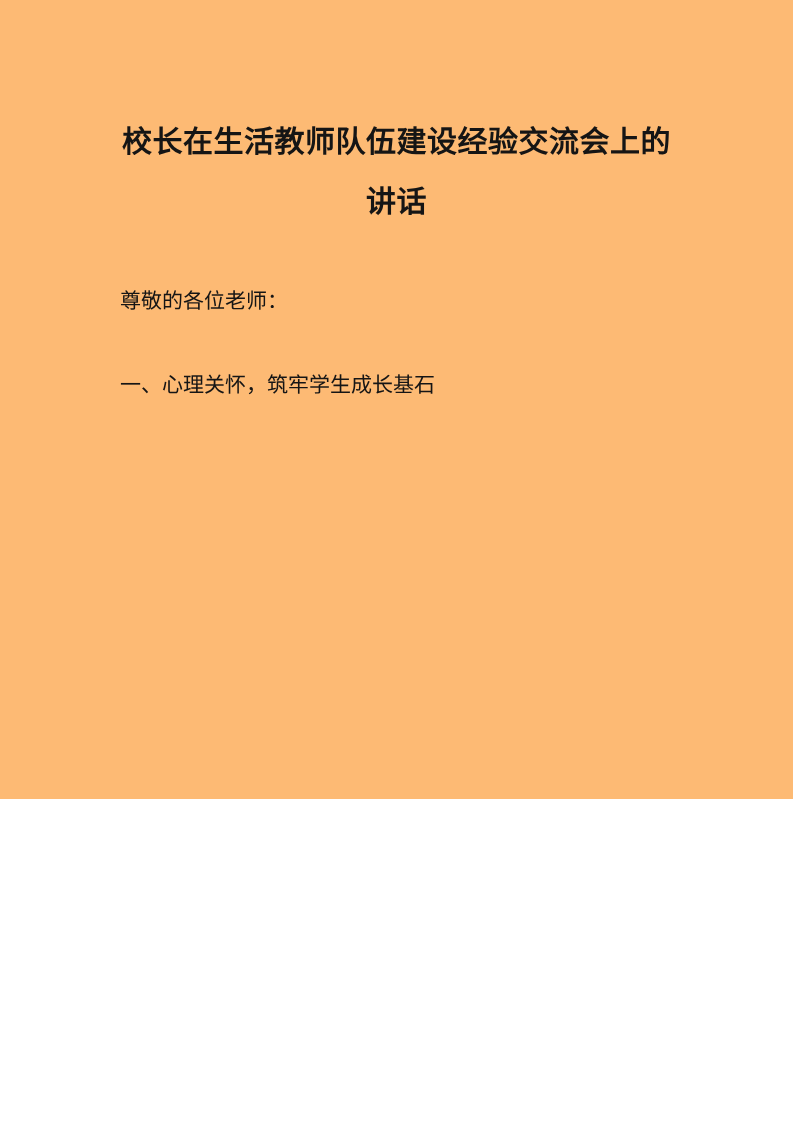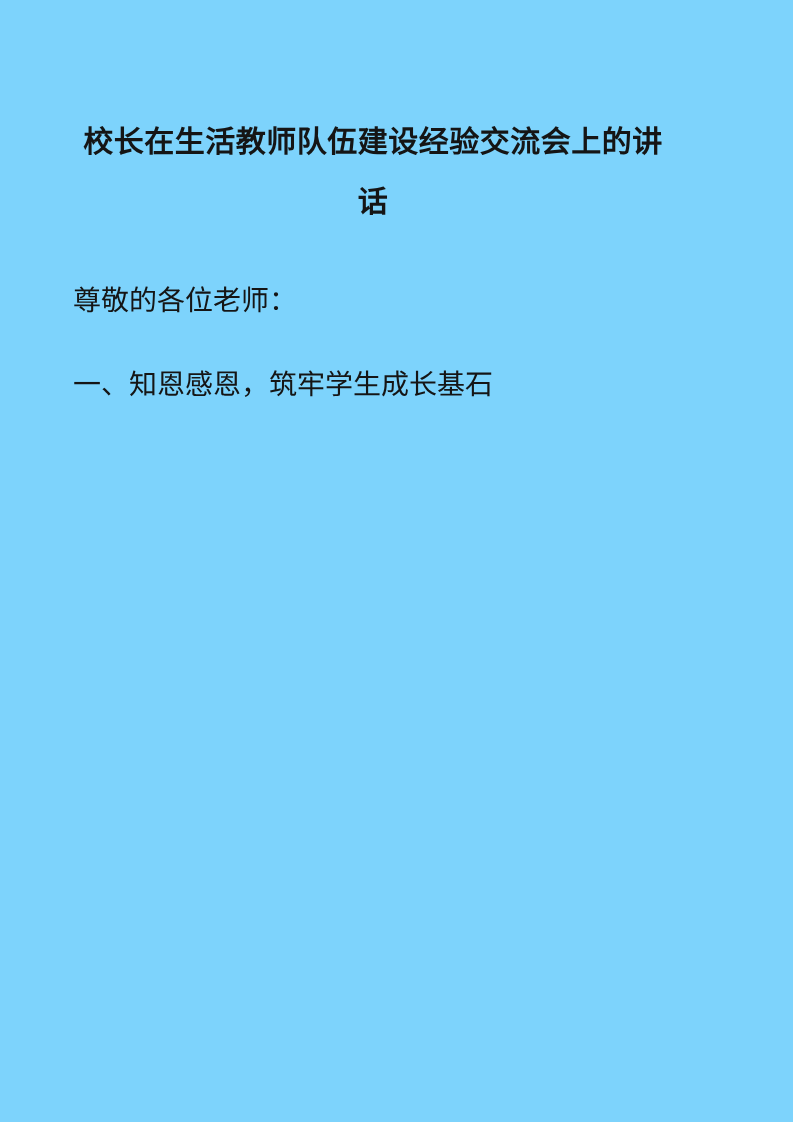--- a/index.html
+++ b/index.html
@@ -10,50 +10,50 @@
   body {
     width: 793px;
     height: 1122px;
     overflow: hidden;
     font-family: "Liberation Serif", "DejaVu Serif", serif;
     color: #151515;
   }
   .page {
     box-sizing: border-box;
     width: 793px;
-    height: 1122px;
-    padding: 112px 120px 0 73px;
-    background: #7dd3fc;
+    height: 799px;
+    padding: 112px 120px 0 120px;
+    background: #fdba74;
   }
   .doc-title {
     margin: 0 0 48px 0;
     font-size: 30px;
     line-height: 60px;
     font-weight: 700;
     text-align: center;
     letter-spacing: 0.5px;
   }
   .para {
     margin: 0 0 42px 0;
-    font-size: 28px;
+    font-size: 21px;
     line-height: 42px;
     text-align: justify;
     text-justify: inter-ideograph;
     word-break: break-all;
   }
   .para.heading {
     text-align: left;
   }
   .para.salutation,
   .para.short {
     text-align: left;
   }
 </style>
 </head>
 <body>
 
 <div class="page">
   <h1 class="doc-title">校长在生活教师队伍建设经验交流会上的讲话</h1>
   <div id="paragraphs">
       <p class="para salutation">尊敬的各位老师：</p>
-      <p class="para heading">一、知恩感恩，筑牢学生成长基石</p>
+      <p class="para heading">一、心理关怀，筑牢学生成长基石</p>
     </div>
 </div>
 
 </body></html>

